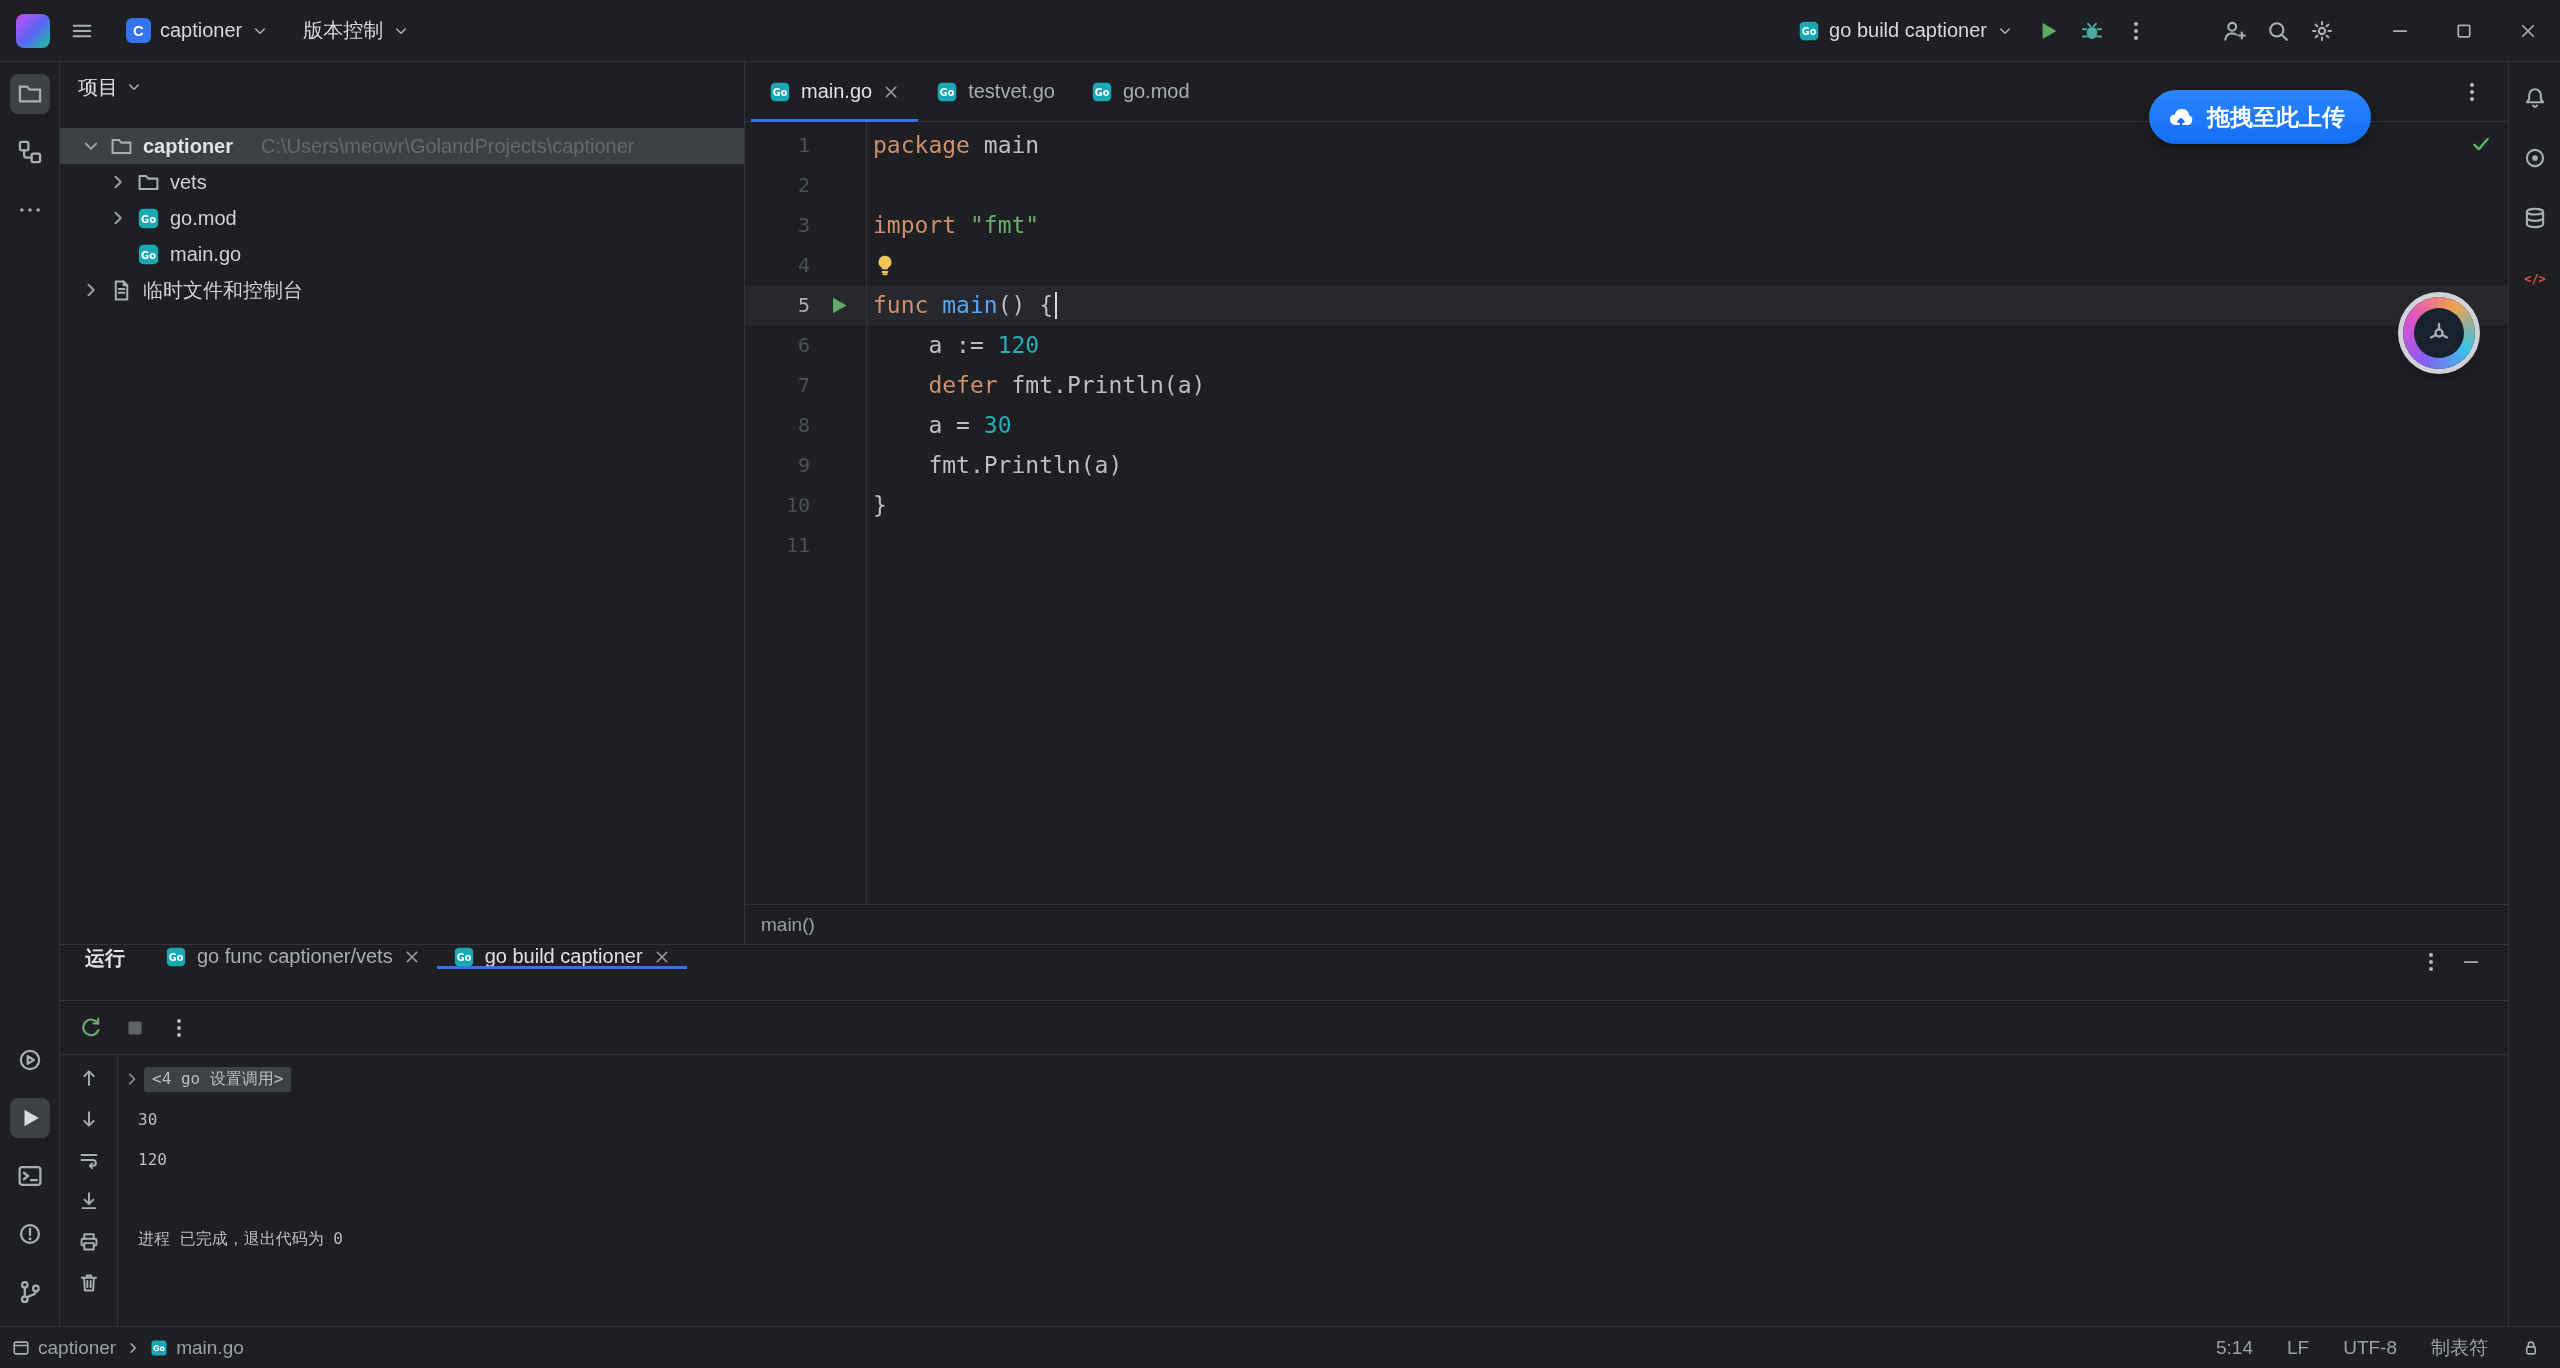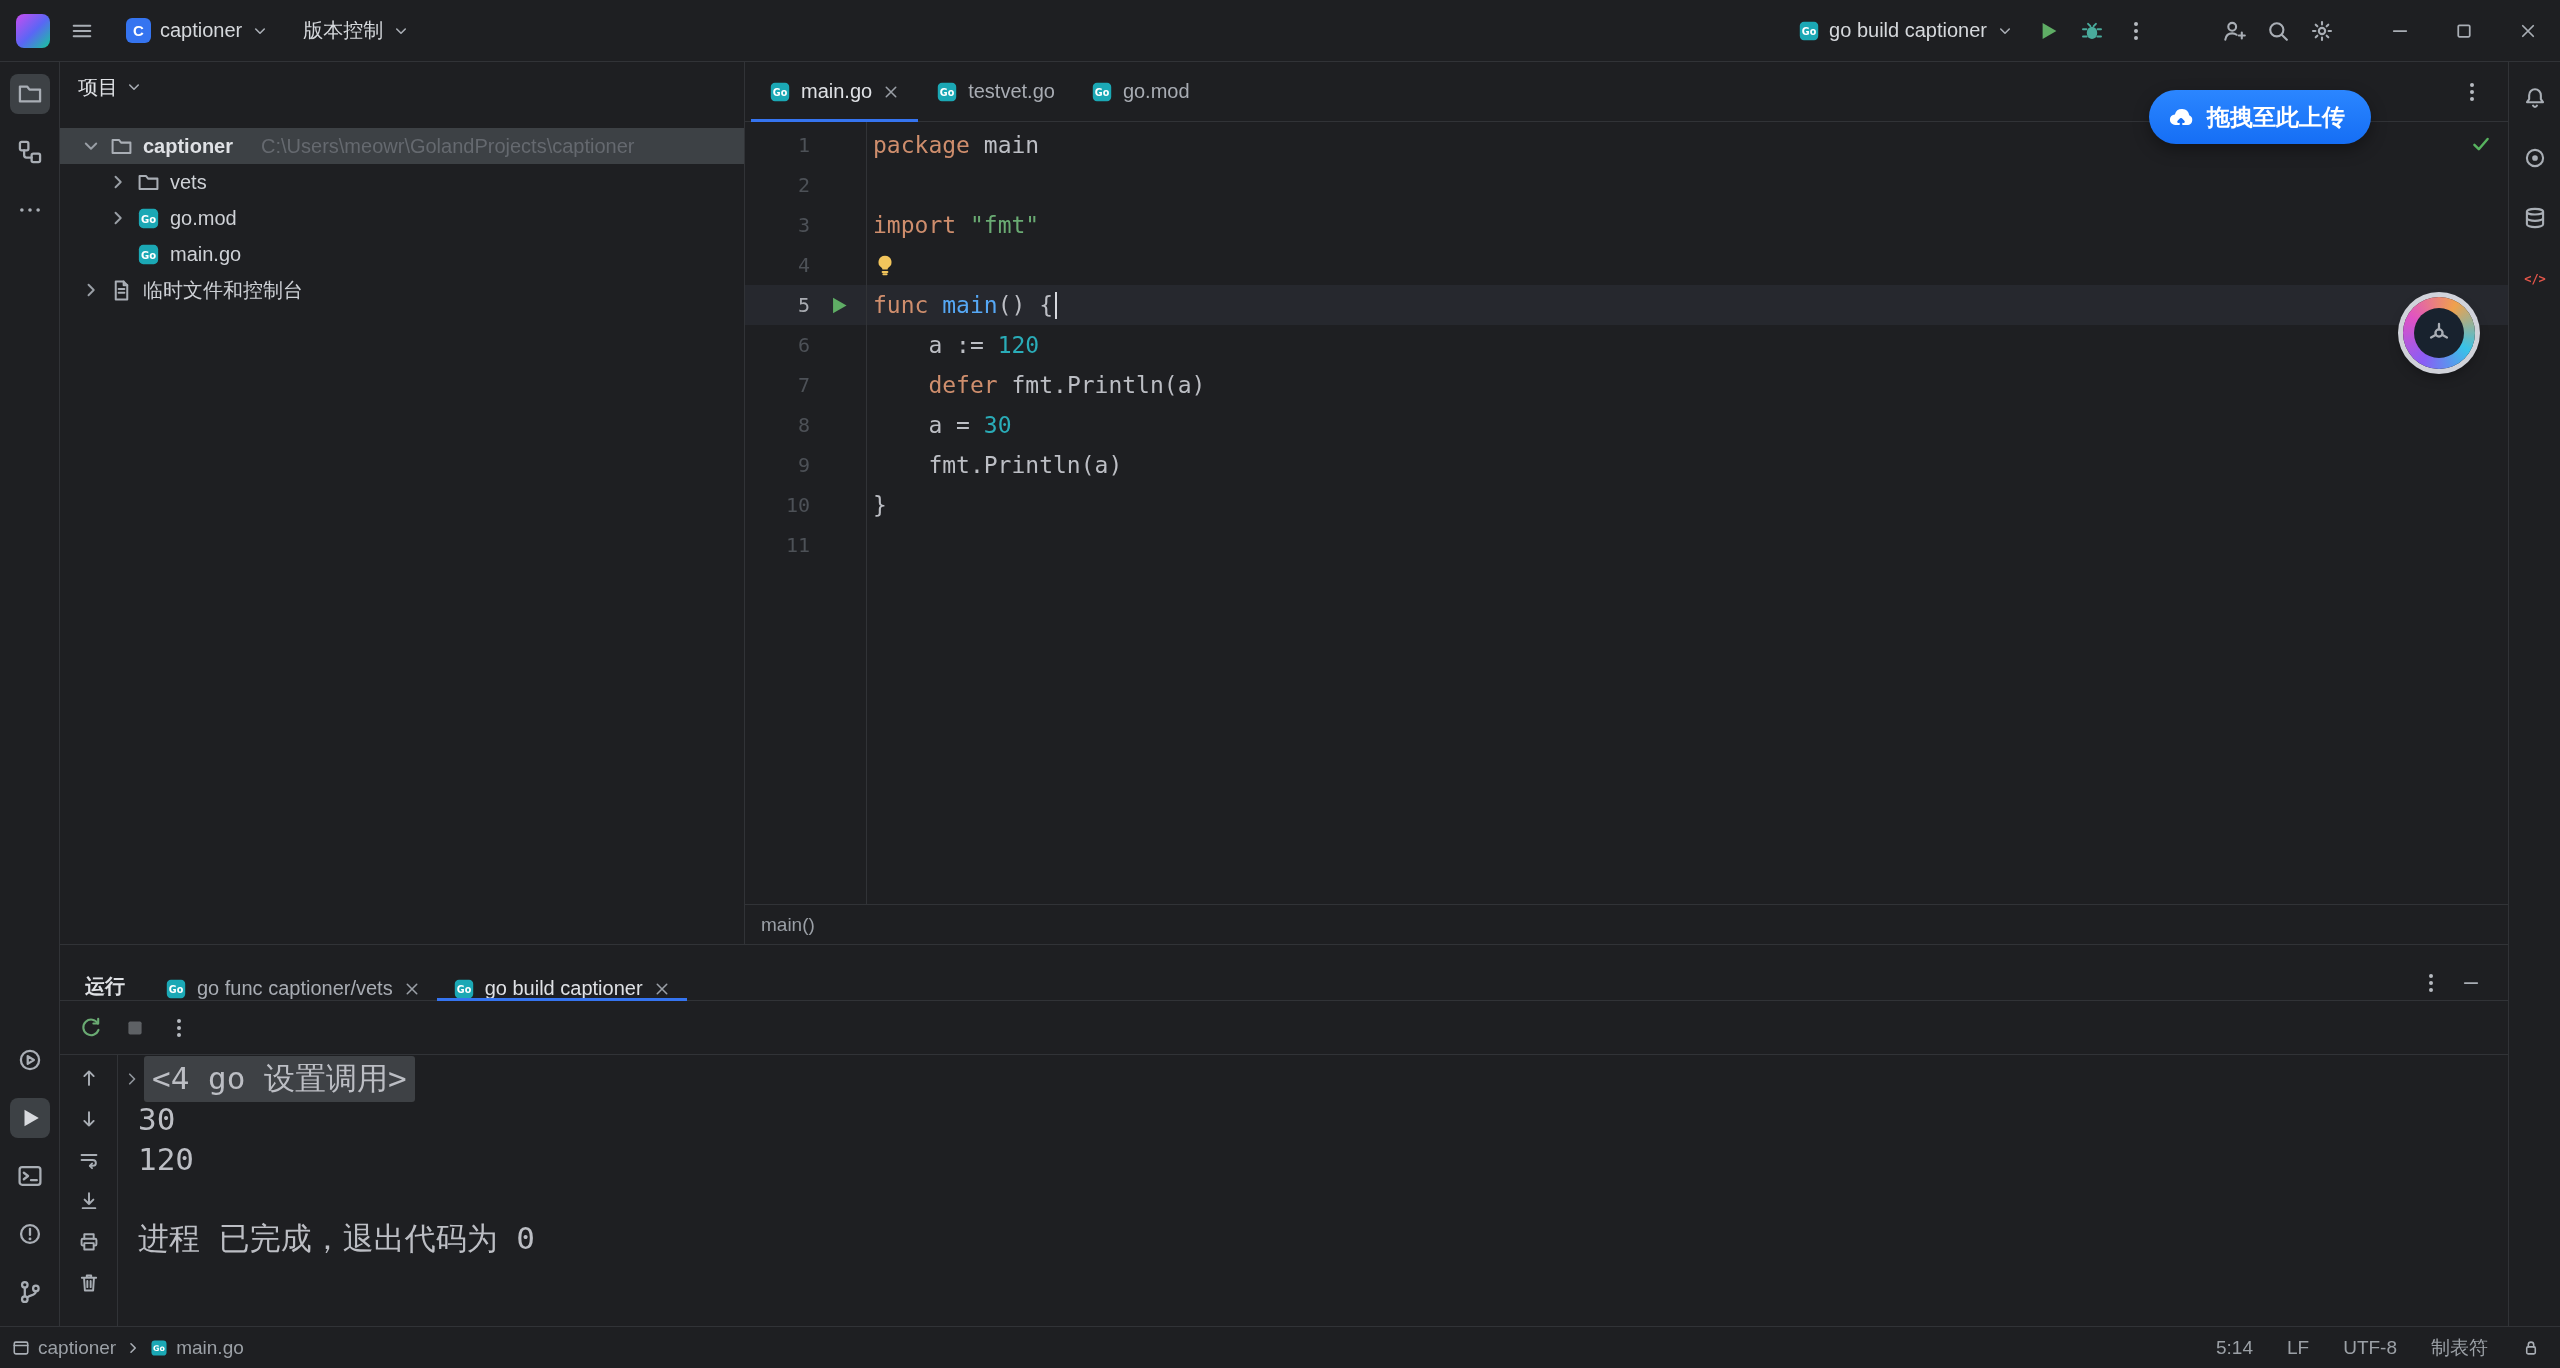--- a/index.html
+++ b/index.html
@@ -65,32 +65,32 @@
 .tk-kw{color:#cf8e6d}.tk-str{color:#6aab73}.tk-num{color:#2aacb8}.tk-fn{color:#56a8f5}.tk-pl{color:#bcbec4}
 .caret{width:2px;height:27px;background:#d7d9de;margin-left:2px}
 .bulb{width:24px;height:24px;margin-right:6px}
 .breadcrumbs{height:40px;flex:none;border-top:1px solid #313337;display:flex;align-items:center;padding-left:16px;font-size:19px;color:#9a9fa6}
 .upload-pill{position:absolute;top:28px;right:137px;height:54px;border-radius:27px;background:linear-gradient(180deg,#2b86ff,#156ef5);display:flex;align-items:center;gap:12px;padding:0 26px 0 18px;color:#fff;font-size:23px;font-weight:bold;z-index:30;box-shadow:0 6px 16px rgba(0,0,0,.35)}
 .inspection{position:absolute;top:71px;right:16px;z-index:20}
 .float-widget{position:absolute;top:235px;right:33px;width:72px;height:72px;border-radius:50%;background:conic-gradient(from 210deg,#8a5cf5,#e052c4,#f0a14c,#36c3e8,#8a5cf5);box-shadow:0 0 0 5px rgba(228,231,238,.9),0 6px 14px rgba(0,0,0,.45);display:flex;align-items:center;justify-content:center;z-index:30}
 .float-inner{width:50px;height:50px;border-radius:50%;background:#18222e;display:flex;align-items:center;justify-content:center;color:#c8d2dc}
 
 .runpanel{flex:1;border-top:1px solid #313337;display:flex;flex-direction:column;min-height:0}
-.run-header{height:56px;flex:none;display:flex;align-items:flex-end;border-bottom:1px solid #313337;padding-left:25px}
+.run-header{height:56px;flex:none;display:flex;align-items:flex-start;border-bottom:1px solid #313337;padding-left:25px}
 .run-title{display:flex;align-items:center;font-weight:bold;color:#dfe1e5;margin-right:24px}
 .rtabs{display:flex;align-items:stretch}
 .rtab{display:flex;align-items:center;gap:10px;padding:0 16px;color:#a8acb3;position:relative}
 .rtab.active{color:#dfe1e5}
 .rtab.active::after{content:"";position:absolute;left:0;right:0;bottom:-1px;height:3px;background:#3574f0}
 .run-header-right{margin-left:auto;display:flex;align-items:center;gap:6px;padding-right:20px}
 .run-toolbar{height:54px;flex:none;display:flex;align-items:center;gap:10px;padding-left:14px;border-bottom:1px solid #313337}
 .cbtn{width:34px;height:34px;justify-content:center;border-radius:6px}
 .run-body{flex:1;display:flex;min-height:0}
 .console-strip{width:58px;flex:none;border-right:1px solid #313337;display:flex;flex-direction:column;align-items:center;padding-top:6px;gap:7px}
-.console{flex:1;padding:4px 0 0 20px;font-family:"DejaVu Sans Mono",monospace;font-size:31px;color:#bcbec4;overflow:hidden}
+.console{flex:1;padding:4px 0 0 20px;font-family:"DejaVu Sans Mono",monospace;font-size:16px;color:#bcbec4;overflow:hidden}
 .conline{height:40px;display:flex;align-items:center;white-space:pre}
 .foldchev{width:20px;height:20px;margin:0 2px 0 -16px;color:#8f949b}
 .foldbox{background:#3e4145;padding:2px 8px;border-radius:3px}
 
 .statusbar{height:42px;flex:none;border-top:1px solid #313337;display:flex;align-items:center;padding:0 20px 0 12px;font-size:19px;color:#9ba0a6}
 .sb-left{display:flex;align-items:center;gap:8px}
 .sb-item{display:flex;align-items:center;gap:8px;color:#9ba0a6}
 .sb-right{margin-left:auto;display:flex;align-items:center;gap:34px}
 </style>
 </head>

